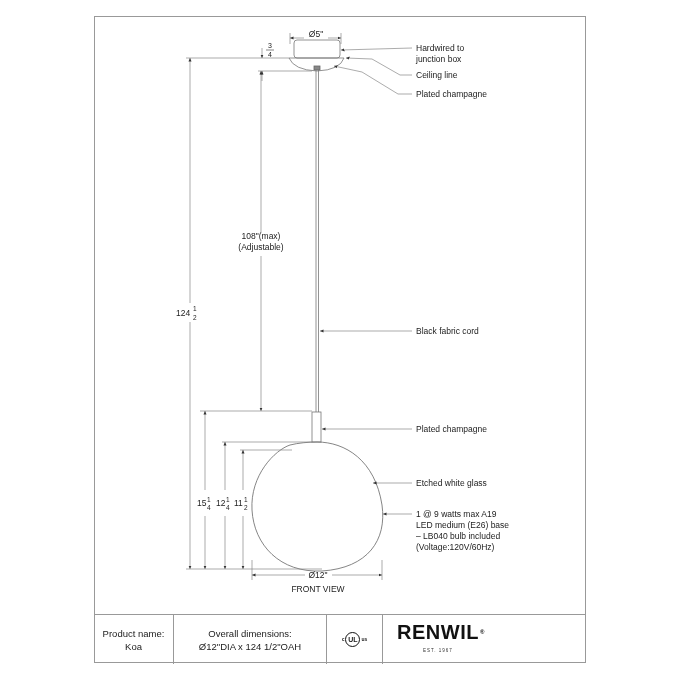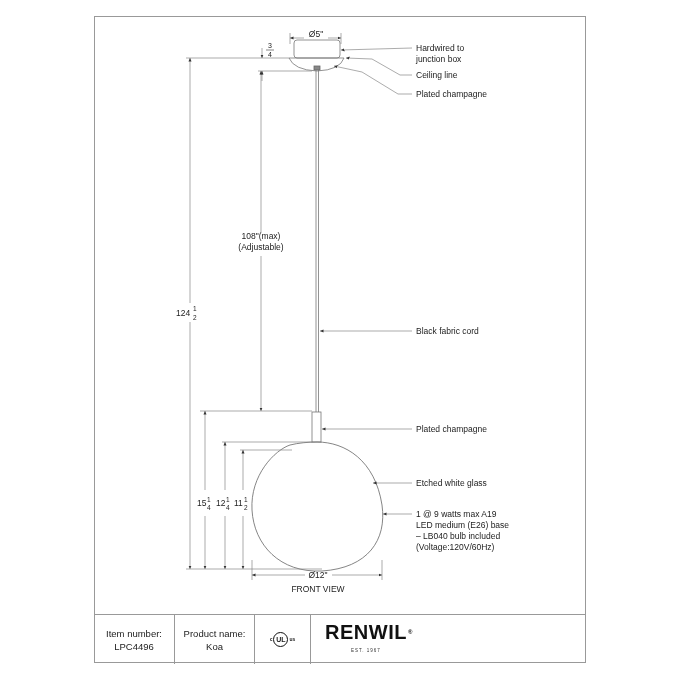--- a/index.html
+++ b/index.html
@@ -139,27 +139,27 @@
   <text class="lbl" x="416" y="334">Black fabric cord</text>
   <text class="lbl" x="416" y="432">Plated champagne</text>
   <text class="lbl" x="416" y="486">Etched white glass</text>
   <text class="lbl" x="416" y="517">1 @ 9 watts max A19</text>
   <text class="lbl" x="416" y="528">LED medium (E26) base</text>
   <text class="lbl" x="416" y="539">– LB040 bulb included</text>
   <text class="lbl" x="416" y="550">(Voltage:120V/60Hz)</text>
 </svg>
 
 <div class="tbl">
-  <div class="cell" style="width:80px">
-    <span>Item number:</span>
-    <span>LPC4496</span>
-  </div>
   <div class="cell" style="width:79px">
     <span>Product name:</span>
     <span>Koa</span>
+  </div>
+  <div class="cell" style="width:152px">
+    <span>Overall dimensions:</span>
+    <span>Ø12"DIA x 124 1/2"OAH</span>
   </div>
   <div class="cell" style="width:55px">
     <div class="ul">
       <span>c</span>
       <span class="circ">UL</span>
       <span>us</span>
     </div>
   </div>
   <div class="cell" style="width:110px">
     <div class="logo"><span>RENWIL</span><sup>®</sup></div>

